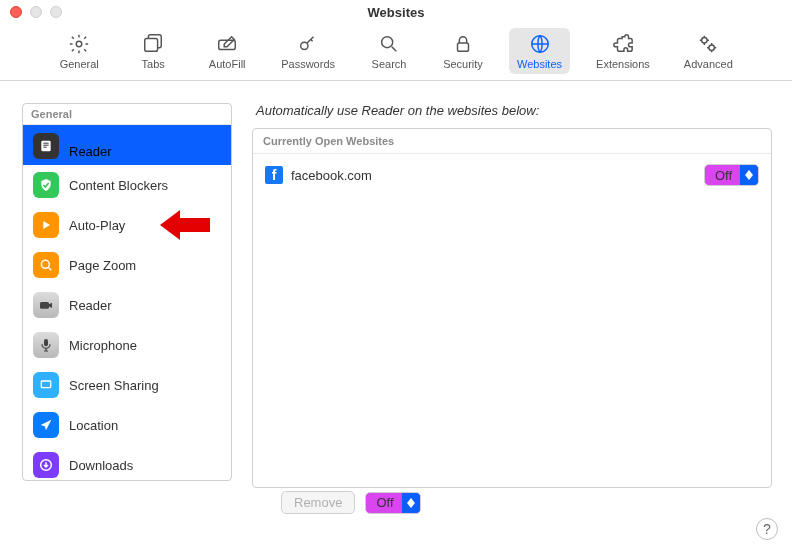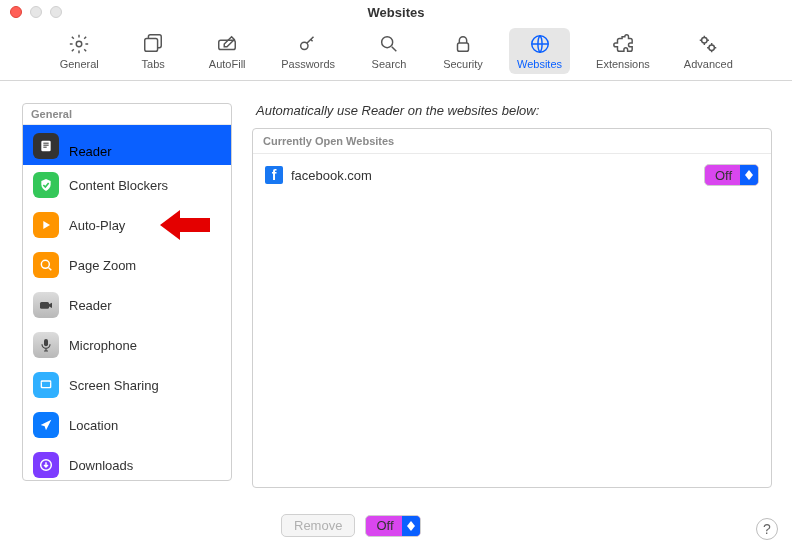--- a/index.html
+++ b/index.html
@@ -92,21 +92,21 @@
     border: 1px solid #cfcfcf; border-radius: 5px; background: #d946ef;
     overflow: hidden; font-size: 13px;
   }
   .dropdown .dd-val { padding: 0 8px 0 10px; }
   .dropdown .dd-arrows {
     width: 18px; height: 100%; background: #0a60ff;
     display:flex; flex-direction:column; align-items:center; justify-content:center;
   }
   .dd-arrows svg { display:block; }
   .footer-row {
-    display: flex; align-items: center; margin-top: 26px; gap: 10px; padding-left: 29px;
+    display: flex; align-items: center; margin-top: 3px; gap: 10px; padding-left: 29px;
   }
   .btn {
     border: 1px solid #d0d0d0; border-radius: 5px; background: #f5f5f5;
     padding: 3px 12px; font-size: 13px; color: #b0b0b0;
   }
   .footer-label { margin-left: auto; font-size: 13px; }
   .red-arrow {
     position: absolute;
     left: 160px; top: 210px;
     pointer-events: none;

